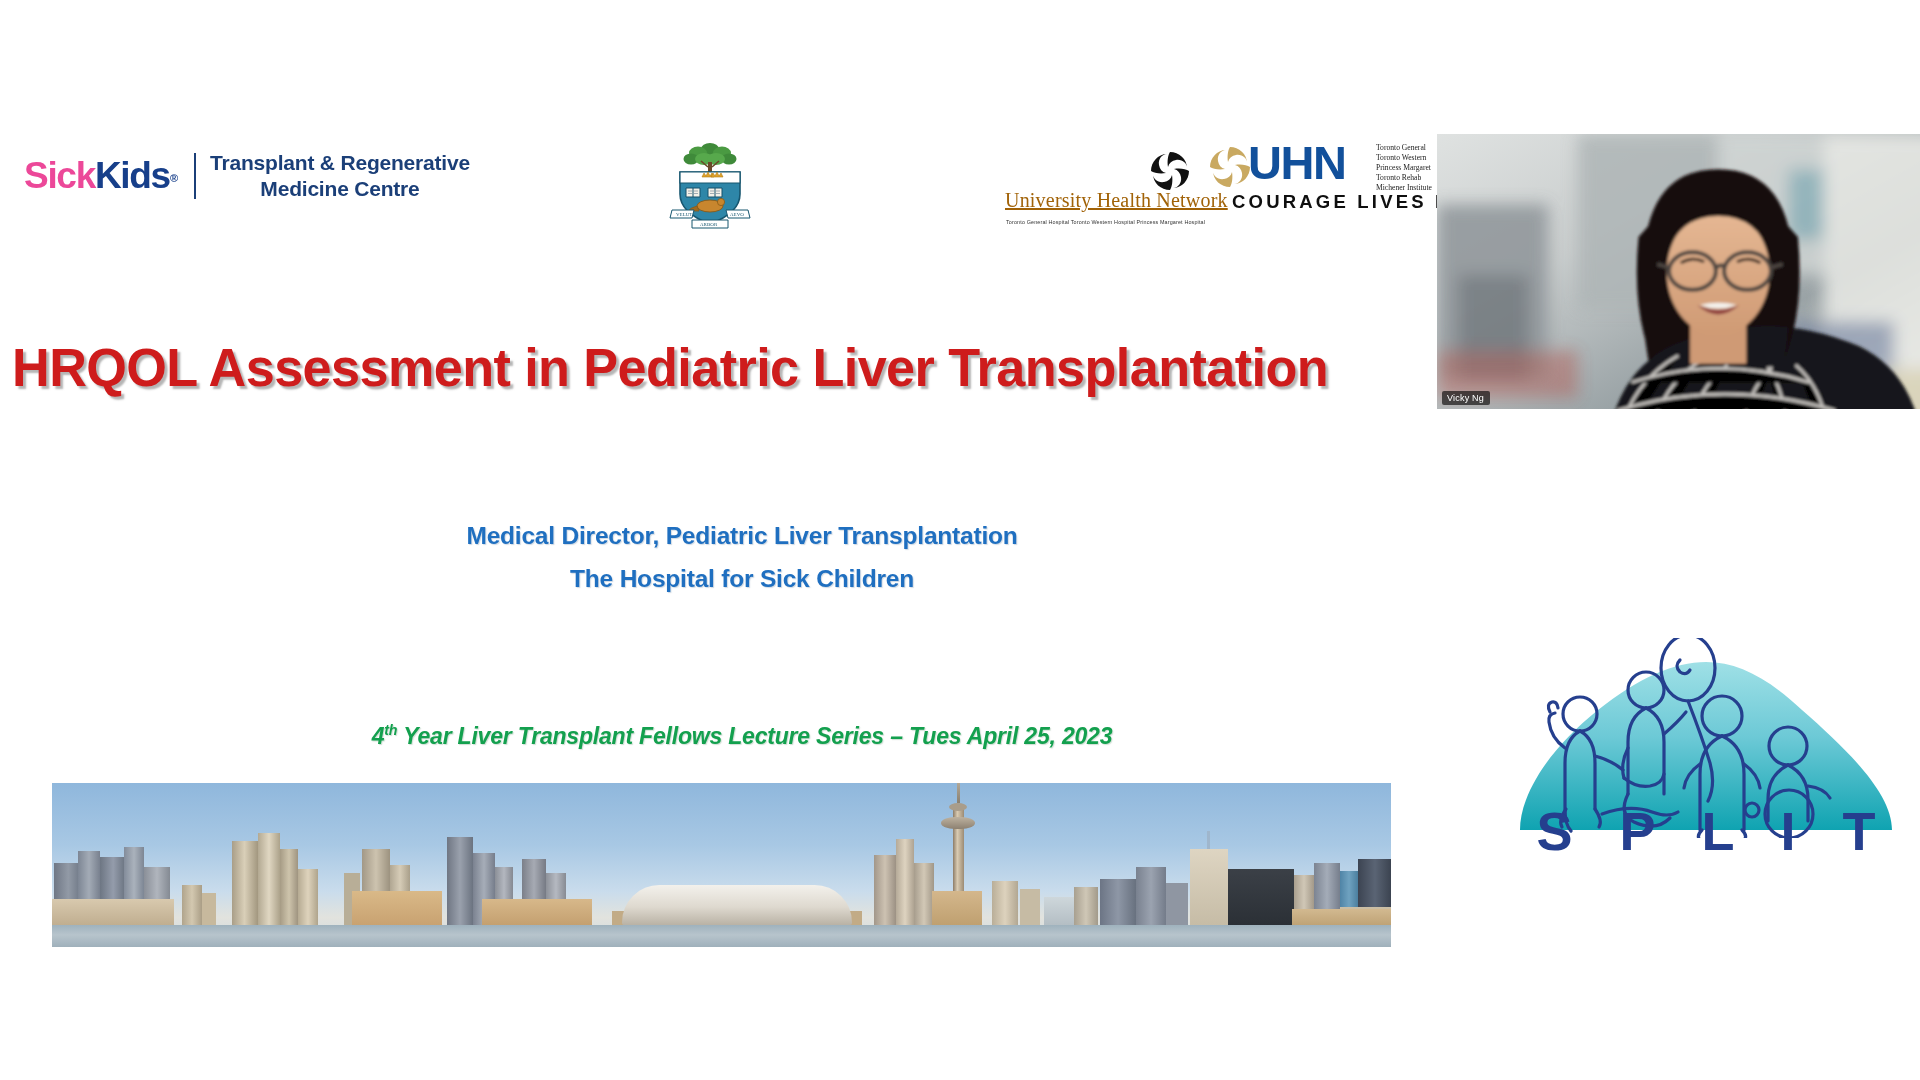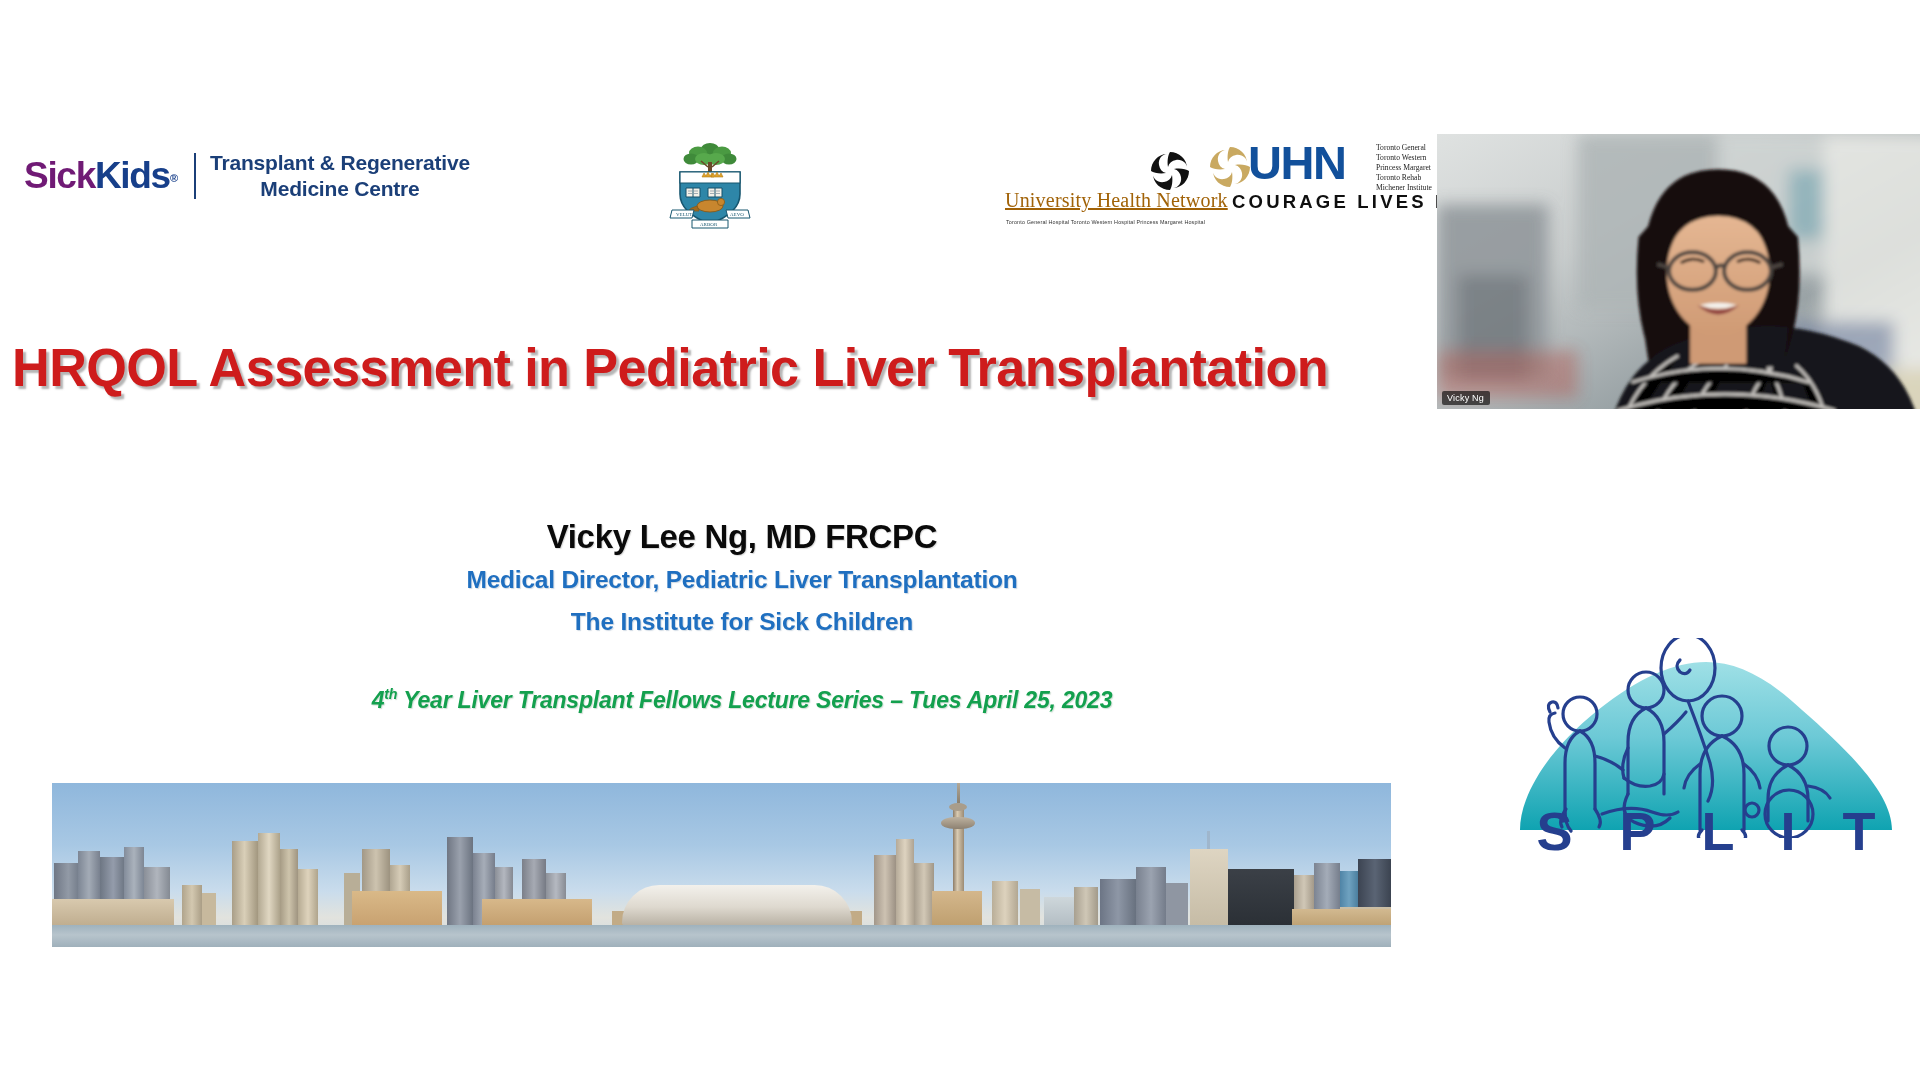--- a/index.html
+++ b/index.html
@@ -7,21 +7,21 @@
   body{
     width:1920px;height:1080px;position:relative;overflow:hidden;
     font-family:"Liberation Sans","DejaVu Sans",sans-serif;
     background:#ffffff;
   }
   .slide{position:absolute;inset:0;background:#fff;}
 
   
   #sickkids-logo{position:absolute;left:24px;top:150px;display:flex;align-items:center;}
   .sk-word{font-family:"Liberation Sans",sans-serif;font-weight:bold;font-size:37px;letter-spacing:-1.3px;line-height:1;}
-  .sk-sick{color:#701a75;}
+  .sk-sick{color:#ec4899;}
   .sk-kids{color:#173f8a;}
   .sk-reg{font-size:11px;vertical-align:super;color:#173f8a;font-weight:bold;}
   .sk-rule{width:2px;height:46px;background:#1b3f78;margin:0 14px 0 16px;}
   .sk-sub{color:#1b3f78;font-weight:bold;font-size:21px;line-height:1.22;letter-spacing:-0.2px;text-align:center;}
 
   
   #uoft-logo{position:absolute;left:664px;top:136px;width:92px;height:96px;}
 
   
   #uhn-wordmark{position:absolute;left:1005px;top:150px;width:190px;height:78px;}
@@ -55,21 +55,21 @@
     font-family:"Liberation Sans",sans-serif;
     transform:translateX(-290px) scaleX(.985);
   }
 
   
   #speaker-block{position:absolute;left:0;width:1484px;top:515px;text-align:center;}
   .sp-name{font-weight:bold;font-size:33px;color:#0a0a0a;letter-spacing:-.3px;
     text-shadow:1px 1px 1px rgba(150,150,150,.35);line-height:1.32;}
   .sp-line{font-weight:bold;font-size:24.5px;color:#1F6FC0;letter-spacing:-.2px;line-height:1.75;
     text-shadow:1px 1px 1px rgba(160,180,200,.5);}
-  #lecture-series{position:absolute;left:0;width:1484px;top:686px;text-align:center;}
+  #lecture-series{position:absolute;left:0;width:1484px;top:722px;text-align:center;}
   #lecture-series .ls{font-weight:bold;font-style:italic;font-size:23px;color:#13A04E;
     letter-spacing:-.2px;text-shadow:1px 1px 1px rgba(160,190,170,.5);}
   #lecture-series sup{font-size:.62em;vertical-align:super;}
 
   
   #skyline-image{position:absolute;left:52px;top:783px;width:1339px;height:164px;overflow:hidden;}
   .sky-sky{position:absolute;inset:0;background:linear-gradient(180deg,#8fb7dc 0%,#a8c8e4 38%,#c9dcec 66%,#e2e3de 82%,#cfd7dc 100%);}
   .sky-water{position:absolute;left:0;right:0;bottom:0;height:22px;
     background:linear-gradient(180deg,#9fb2bd 0%,#b7c4cc 45%,#9fb0bb 100%);}
   .bld{position:absolute;bottom:22px;}
@@ -267,23 +267,22 @@
       <rect width="483" height="275" fill="none"></rect>
     </svg>
     <div class="wc-name">Vicky Ng</div>
   </div>
 
   <div id="slide-title">
     <span class="ttl">HRQOL Assessment in Pediatric Liver Transplantation</span>
   </div>
 
   <div id="speaker-block">
-    <div class="sp-name">Vicky Lee Ng, MD FRCPC</div>
     <div class="sp-line">Medical Director, Pediatric Liver Transplantation</div>
-    <div class="sp-line">The Institute for Sick Children</div>
+    <div class="sp-line">The Hospital for Sick Children</div>
   </div>
 
   <div id="lecture-series">
     <span class="ls"><span>4</span><sup>th</sup><span> Year Liver Transplant Fellows Lecture Series – Tues April 25, 2023</span></span>
   </div>
 
   <div id="skyline-image">
     <div class="sky-sky"></div>
 
     <div class="bld" style="left:2px;  width:26px;height:62px;background:linear-gradient(90deg,#6f7785,#929aa6 55%,#717a88);"></div>

